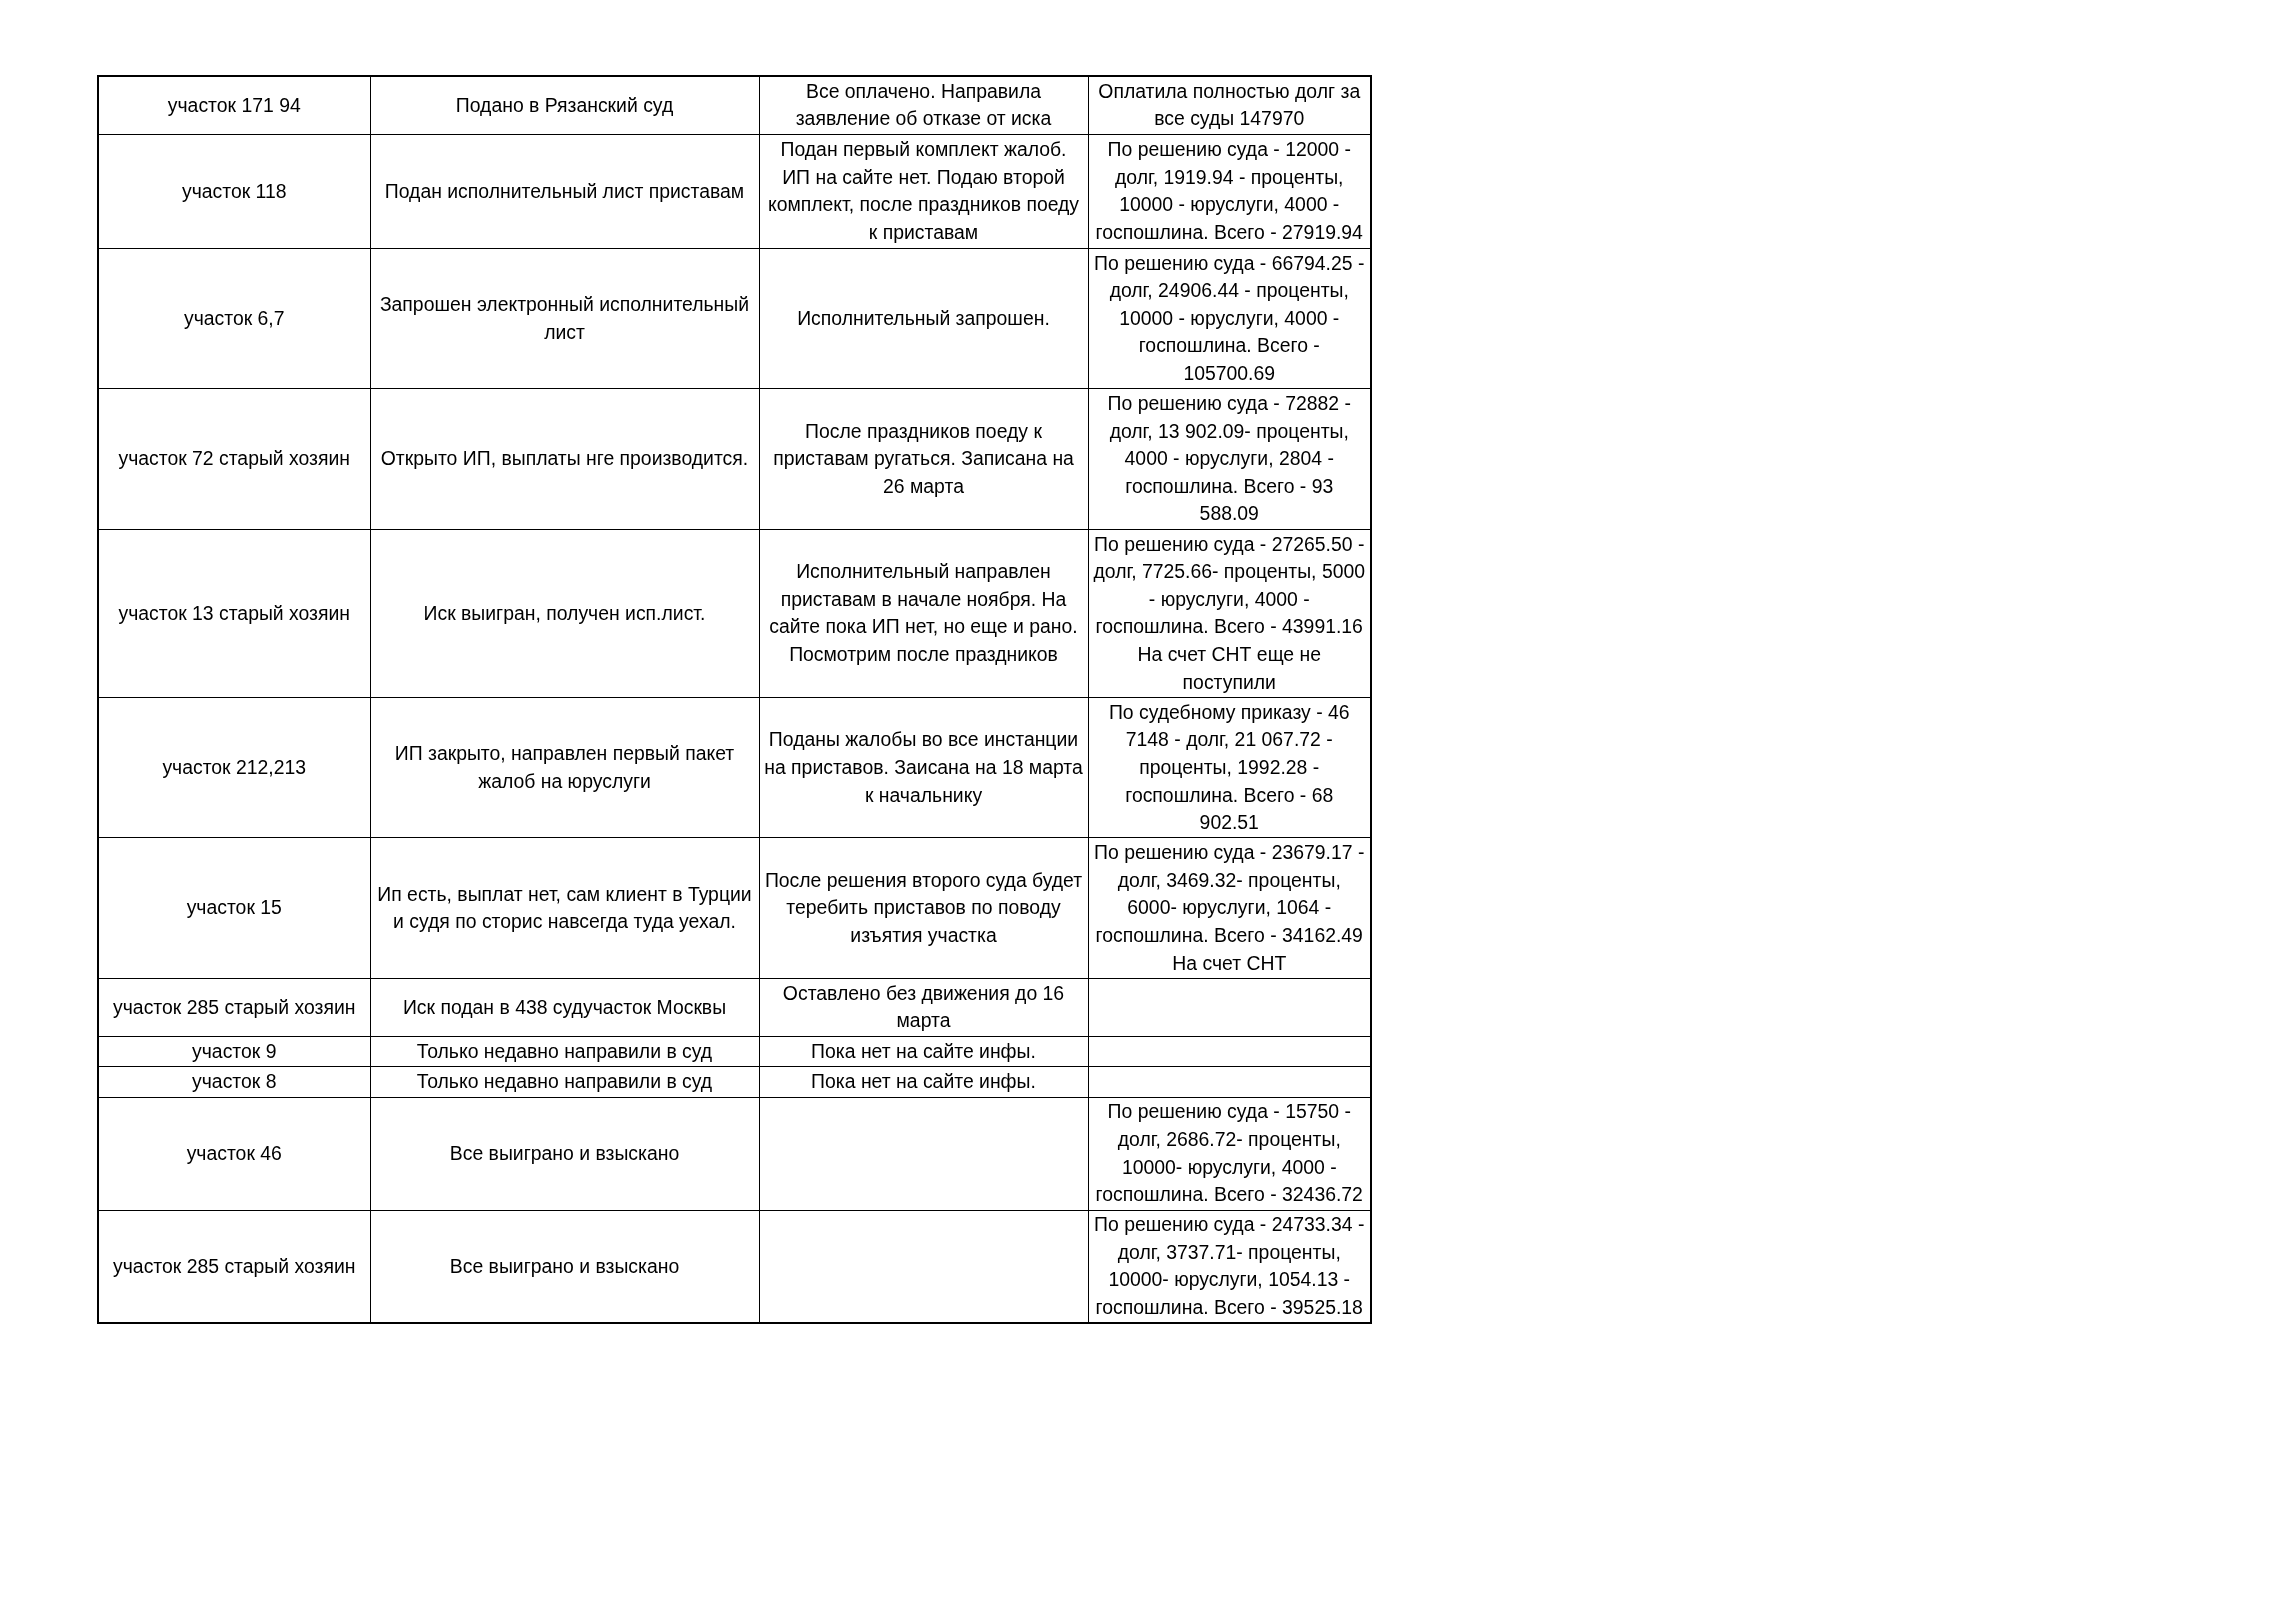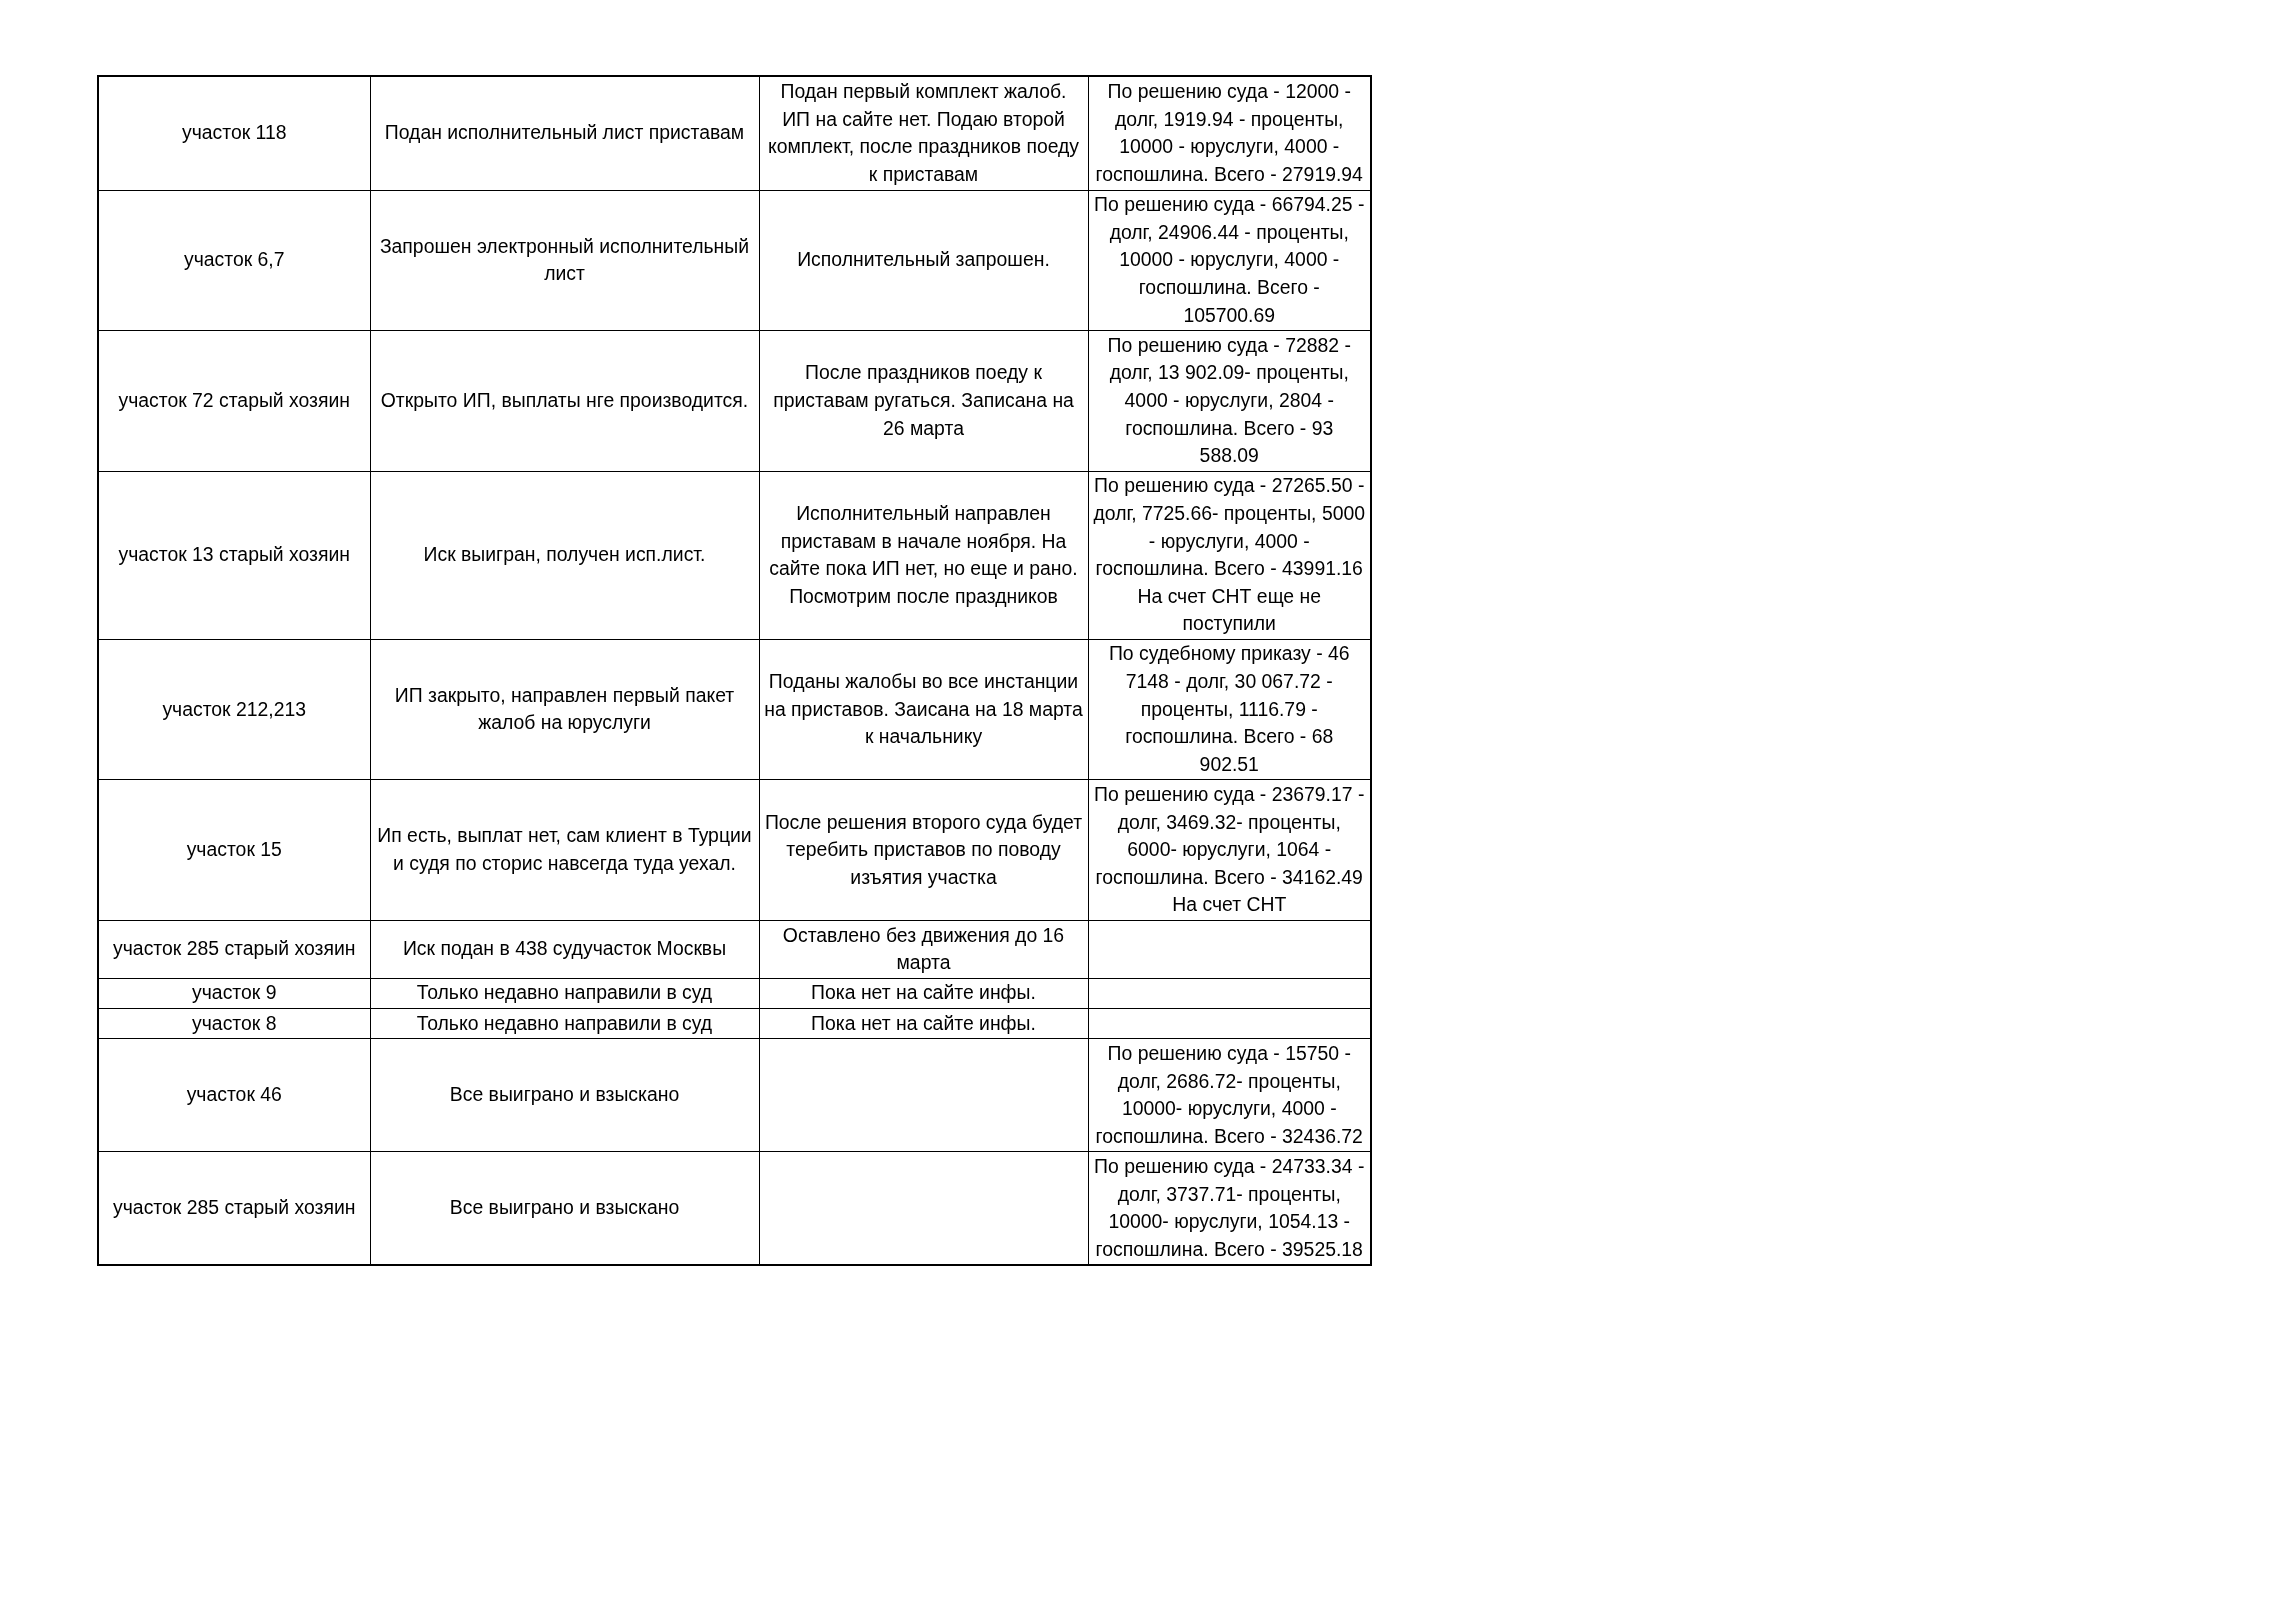--- a/index.html
+++ b/index.html
@@ -42,20 +42,26 @@
 <body>
 
 <table class="doc-table">
   <colgroup>
     <col class="c-plot">
     <col class="c-status">
     <col class="c-comment">
     <col class="c-finance">
   </colgroup>
   <tbody>
+    <tr style="height:54px">
+      <td>участок 171 94</td>
+      <td>Подано в Рязанский суд</td>
+      <td>Все оплачено. Направила заявление об отказе от иска</td>
+      <td>Оплатила полностью долг за все суды 147970</td>
+    </tr>
     <tr style="height:114px">
       <td>участок 118</td>
       <td>Подан исполнительный лист приставам</td>
       <td>Подан первый комплект жалоб. ИП на сайте нет. Подаю второй комплект, после праздников поеду к приставам</td>
       <td>По решению суда - 12000 - долг, 1919.94 - проценты, 10000 - юруслуги, 4000 - госпошлина. Всего - 27919.94</td>
     </tr>
     <tr style="height:114px">
       <td>участок 6,7</td>
       <td>Запрошен электронный исполнительный лист</td>
       <td>Исполнительный запрошен.</td>
@@ -70,21 +76,21 @@
     <tr style="height:137px">
       <td>участок 13 старый хозяин</td>
       <td>Иск выигран, получен исп.лист.</td>
       <td>Исполнительный направлен приставам в начале ноября. На сайте пока ИП нет, но еще и рано. Посмотрим после праздников</td>
       <td>По решению суда - 27265.50 - долг, 7725.66- проценты, 5000 - юруслуги, 4000 - госпошлина. Всего - 43991.16 На счет СНТ еще не поступили</td>
     </tr>
     <tr style="height:107px">
       <td>участок 212,213</td>
       <td>ИП закрыто, направлен первый пакет жалоб на юруслуги</td>
       <td>Поданы жалобы во все инстанции на приставов. Заисана на 18 марта к начальнику</td>
-      <td>По судебному приказу - 46 7148 - долг, 30 067.72 - проценты, 1116.79 - госпошлина. Всего - 68 902.51</td>
+      <td>По судебному приказу - 46 7148 - долг, 21 067.72 - проценты, 1992.28 - госпошлина. Всего - 68 902.51</td>
     </tr>
     <tr style="height:114px">
       <td>участок 15</td>
       <td>Ип есть, выплат нет, сам клиент в Турции и судя по сторис навсегда туда уехал.</td>
       <td>После решения второго суда будет теребить приставов по поводу изъятия участка</td>
       <td>По решению суда - 23679.17 - долг, 3469.32- проценты, 6000- юруслуги, 1064 - госпошлина. Всего - 34162.49 На счет СНТ</td>
     </tr>
     <tr style="height:50px">
       <td>участок 285 старый хозяин</td>
       <td>Иск подан в 438 судучасток Москвы</td>

